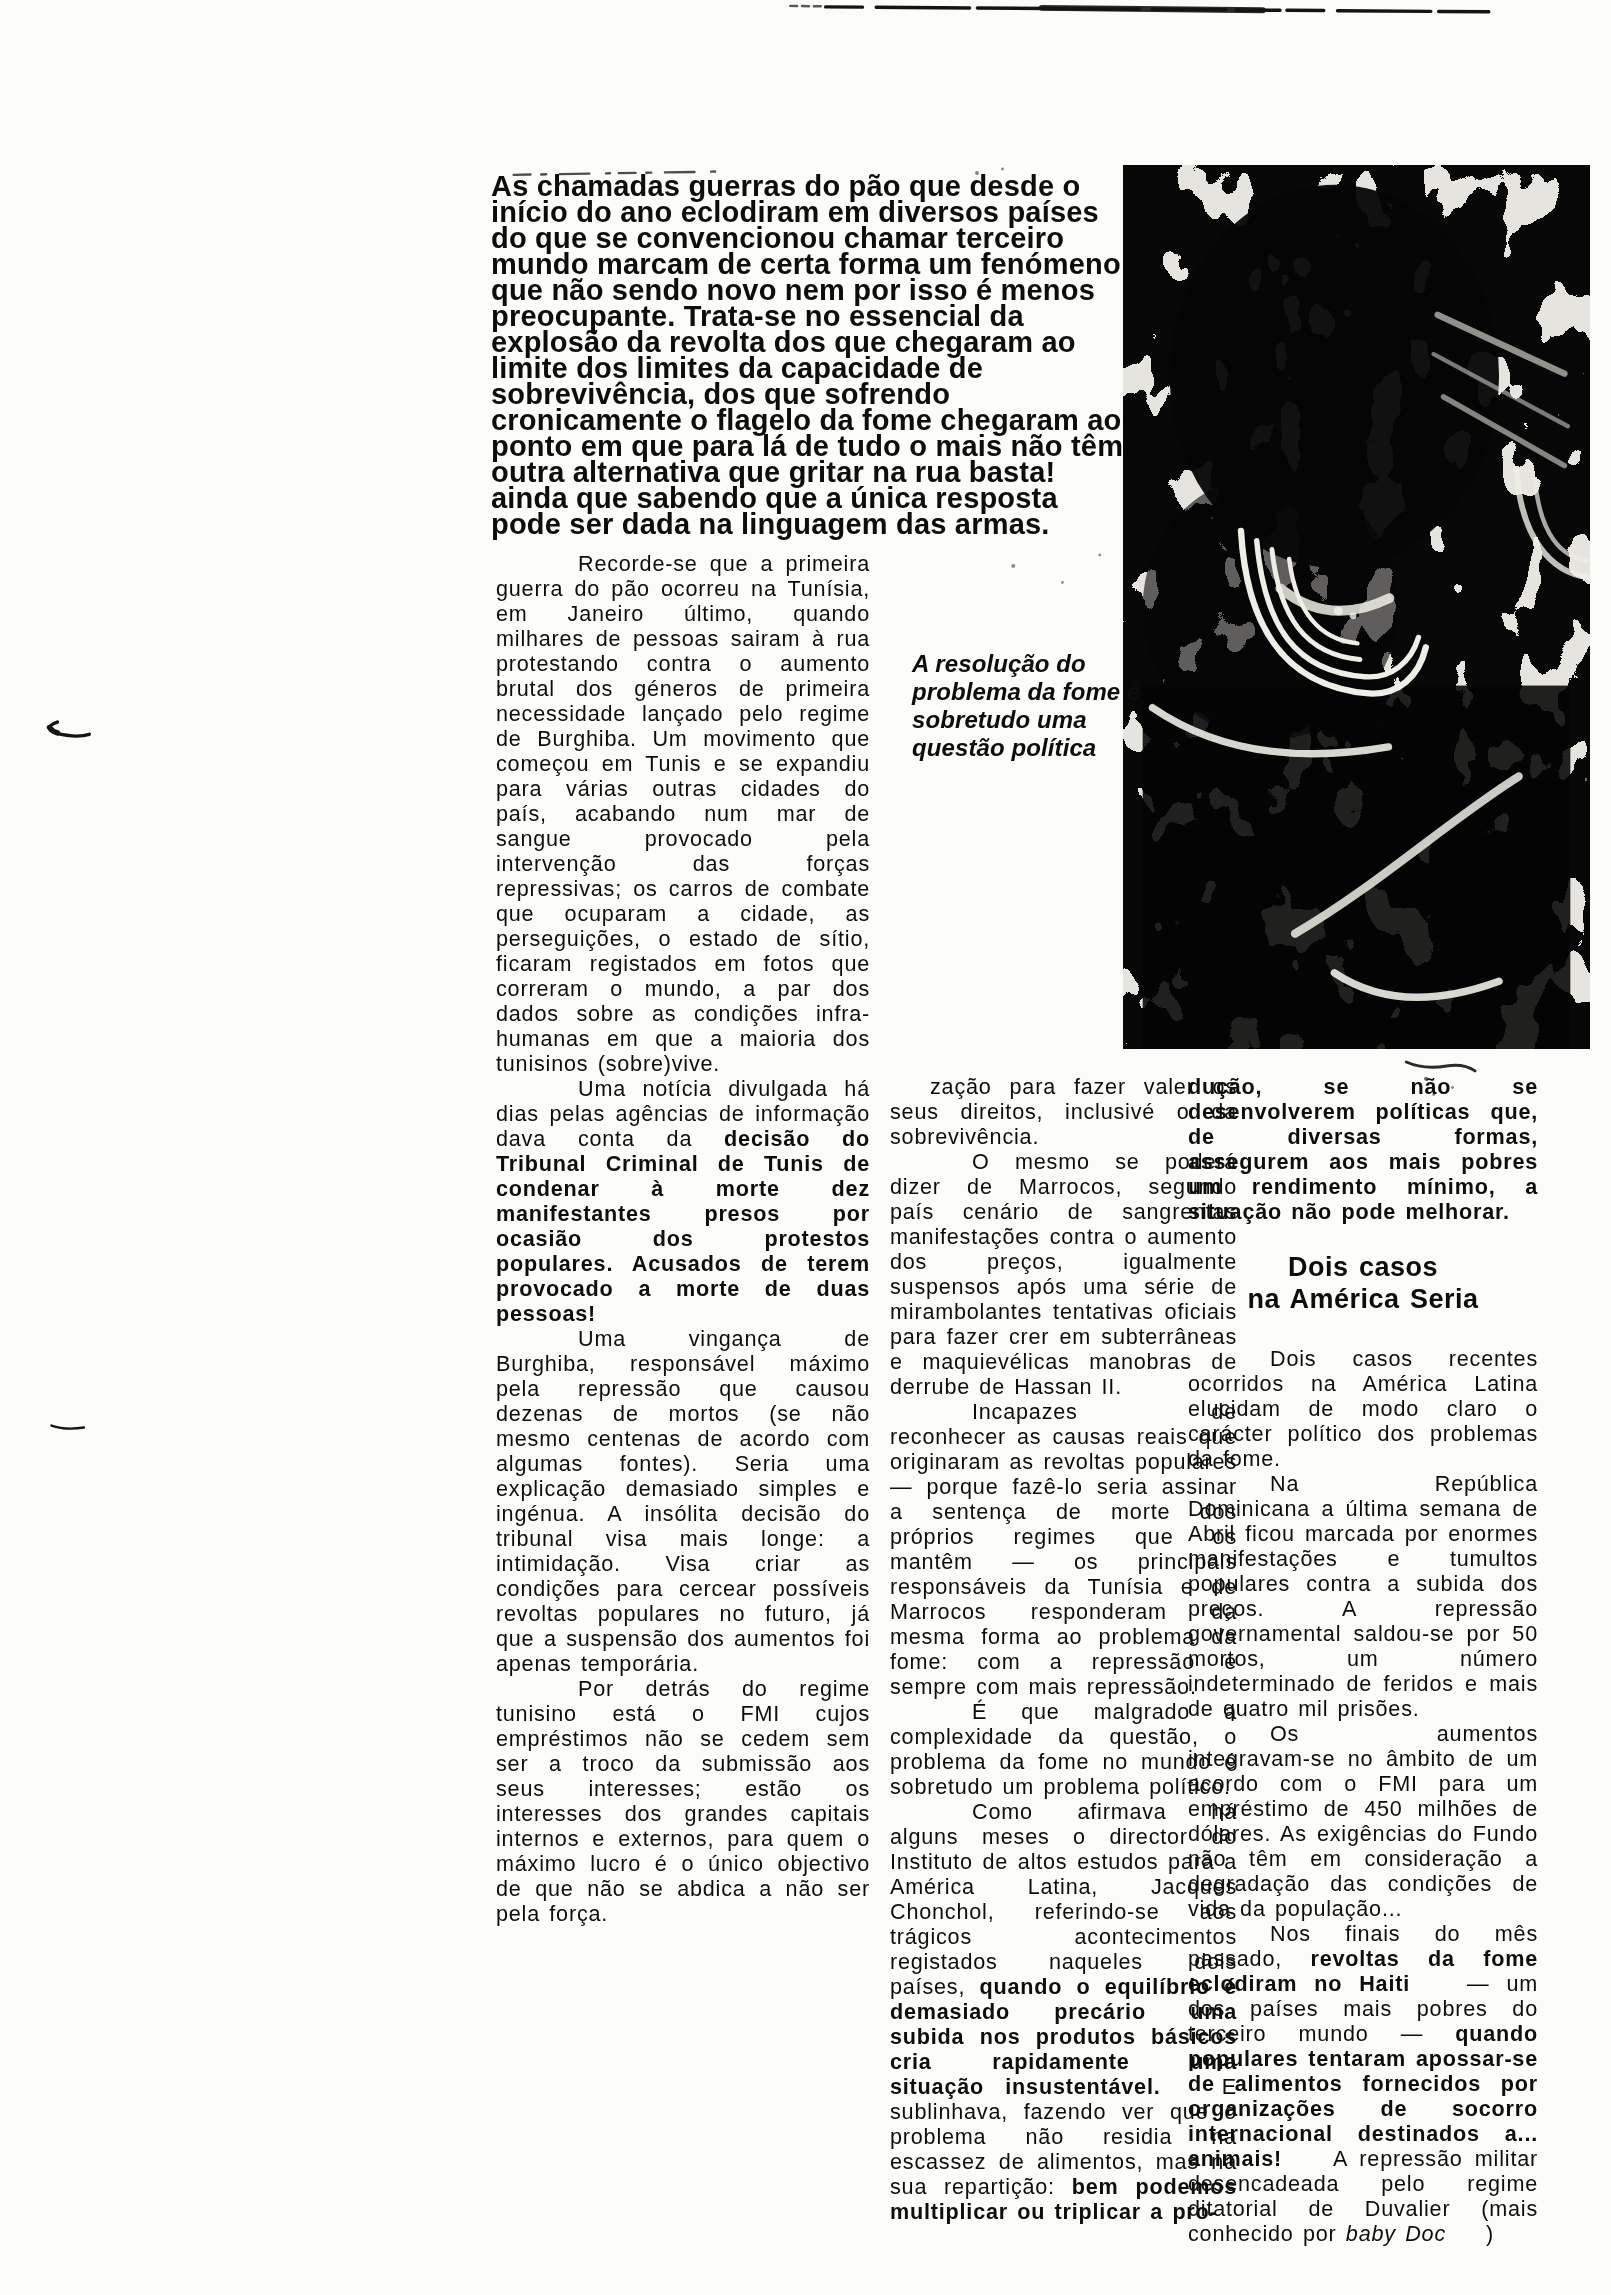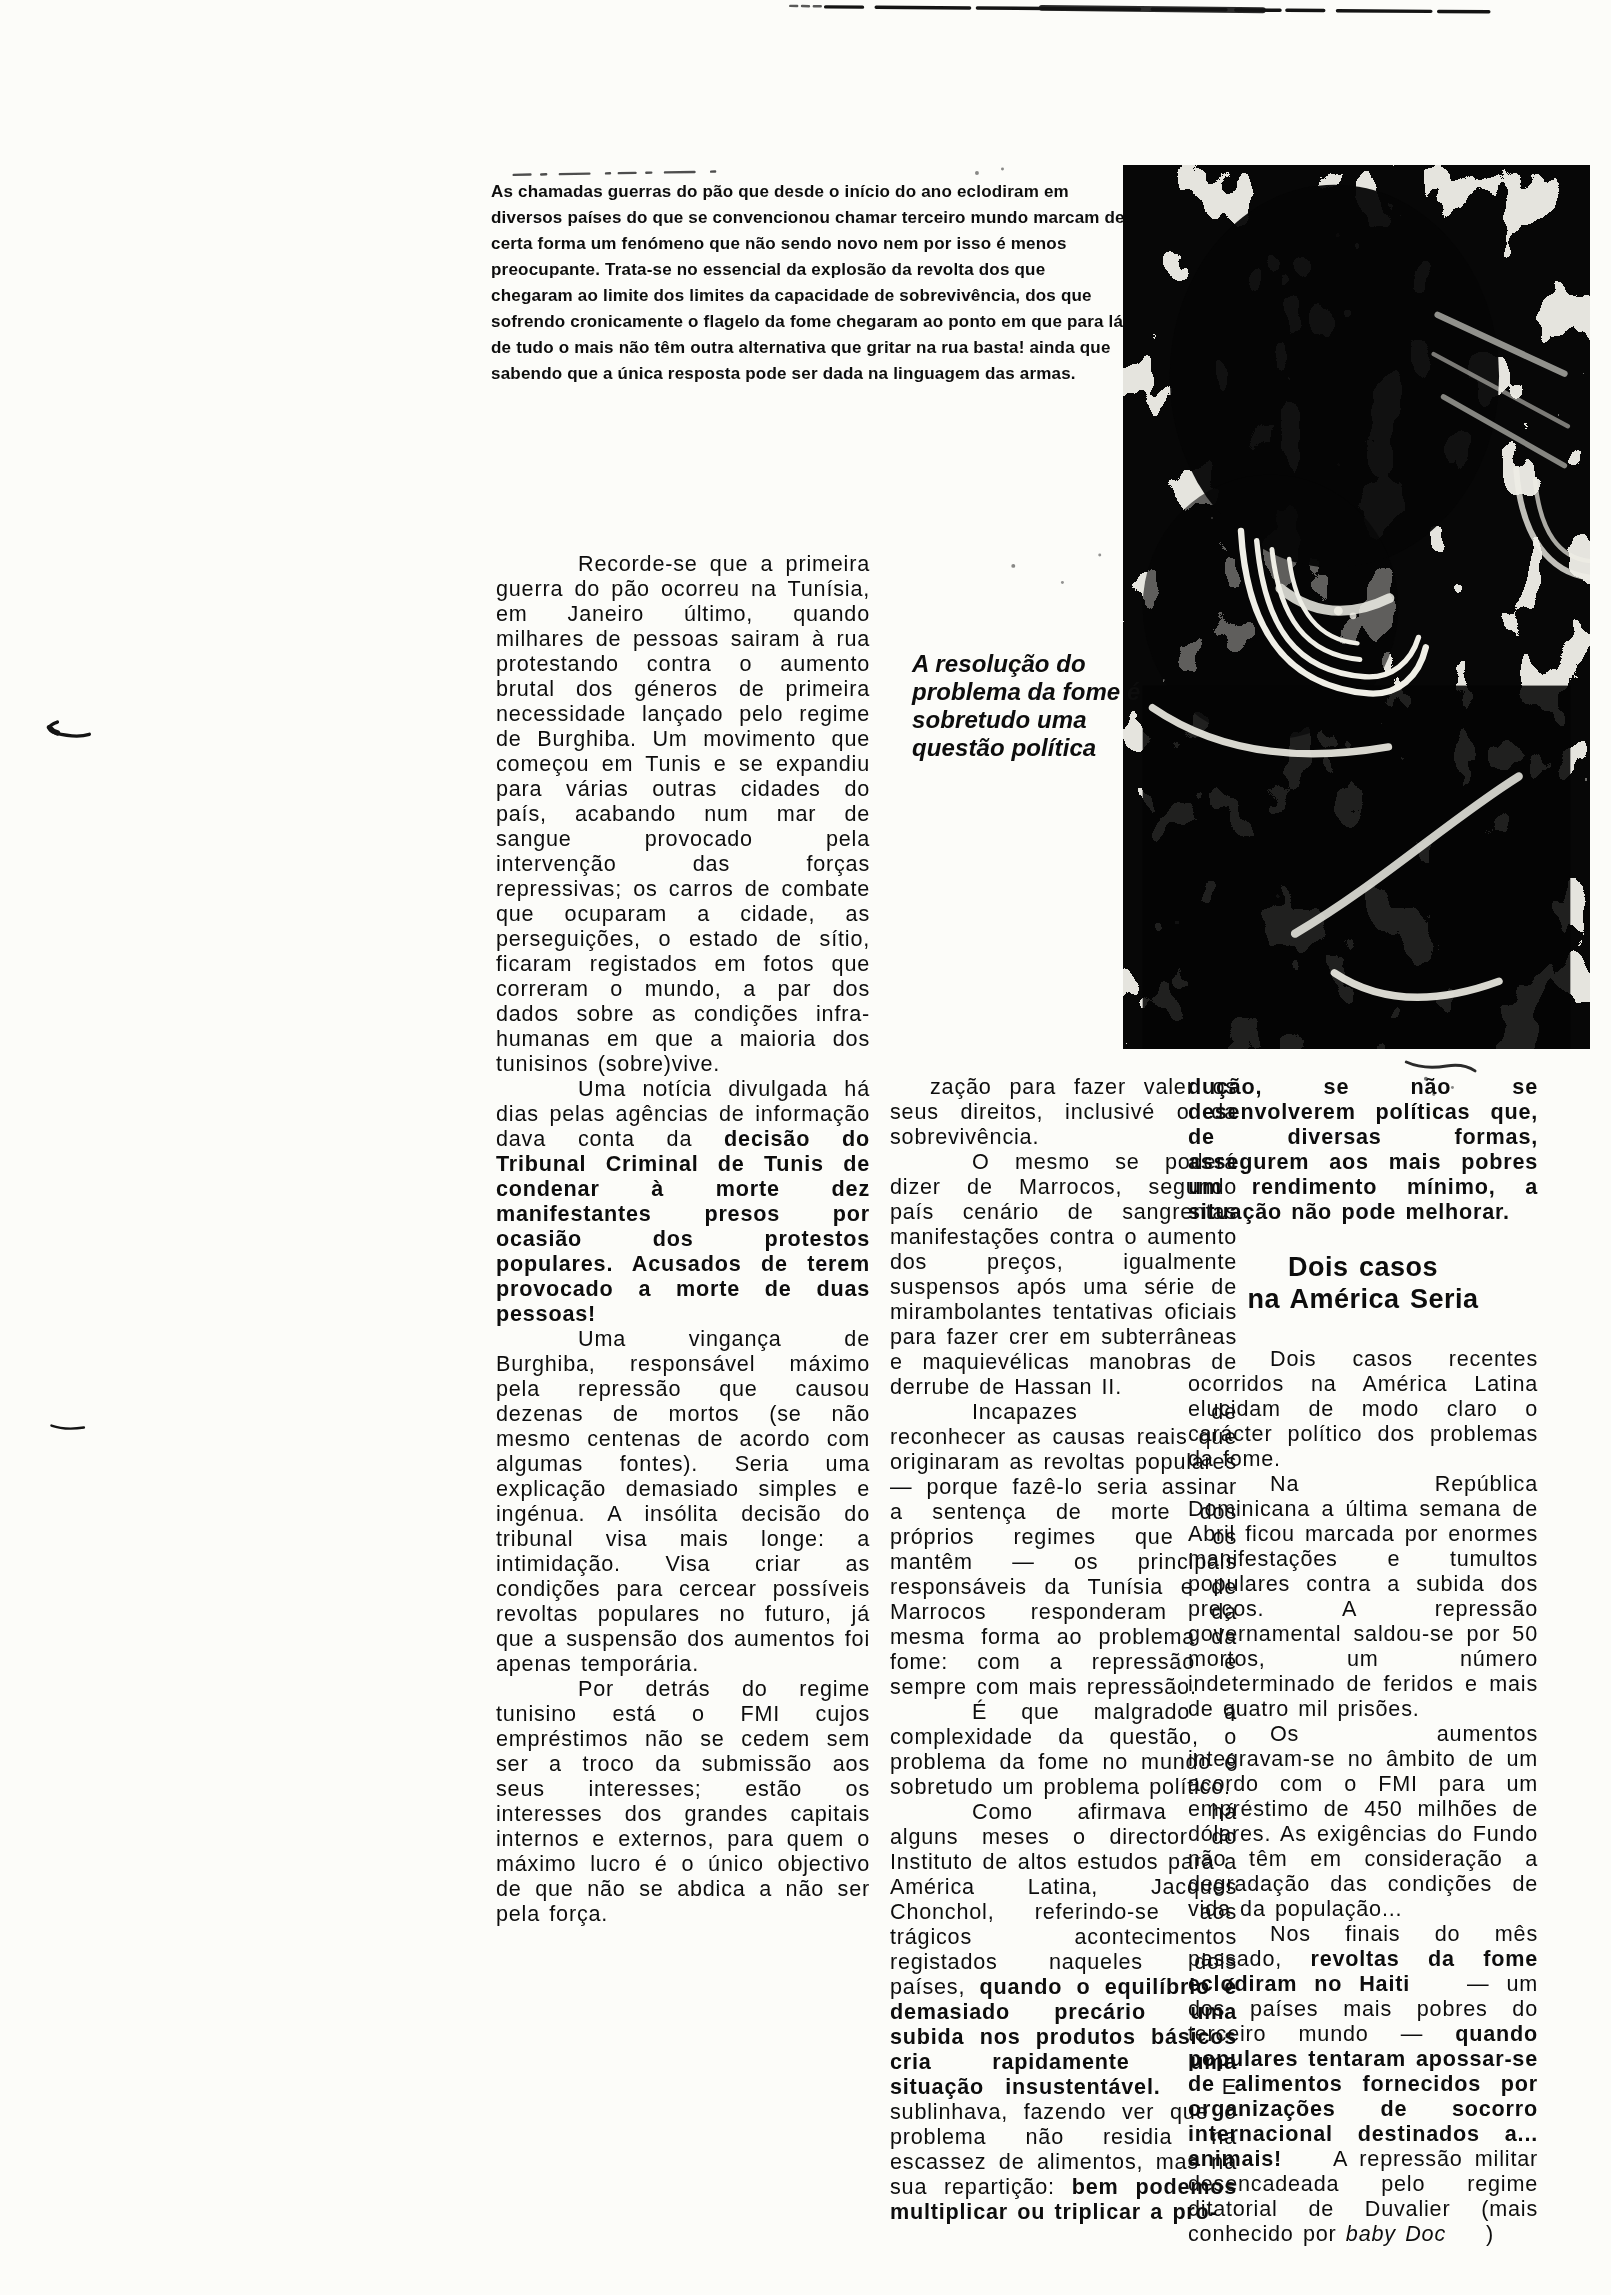--- a/index.html
+++ b/index.html
@@ -1,20 +1,20 @@
 <!DOCTYPE html>
 <html style="font-size:7.9px"><head>
 <meta charset="utf-8">
 <style>
   html,body{margin:0;padding:0;background:#e6e6e2;}
   .page{position:relative;width:1612px;height:2295px;background:#fcfcf9;overflow:hidden;
         color:#0d0d0d;font-family:"Liberation Sans", sans-serif;}
   .artifacts{position:absolute;left:0;top:0;pointer-events:none;}
-  .lead{position:absolute;left:491px;top:179px;width:636px;
-        font-weight:700;font-size:17px;line-height:26px;letter-spacing:0.2px;text-align:left;}
+  .lead{position:absolute;left:491px;top:173px;width:636px;
+        font-weight:700;font-size:29px;line-height:26px;letter-spacing:0.2px;text-align:left;}
   .pullquote{position:absolute;left:912px;top:650px;width:248px;
         font-style:italic;font-weight:700;font-size:24px;line-height:28px;letter-spacing:0.1px;}
   .photo{position:absolute;left:1123px;top:165px;width:467px;height:884px;display:block;}
   .body-col{position:absolute;font-size:21.6px;line-height:25px;letter-spacing:0.8px;
         word-spacing:2.5px;text-align:justify;}
   .col1{left:496px;top:551px;width:374px;}
   .col2{left:890px;top:1074px;width:347px;}
   .col3{left:1188px;top:1074px;width:350px;}
   .para{margin:0;}
   .para.indent{text-indent:42px;}

